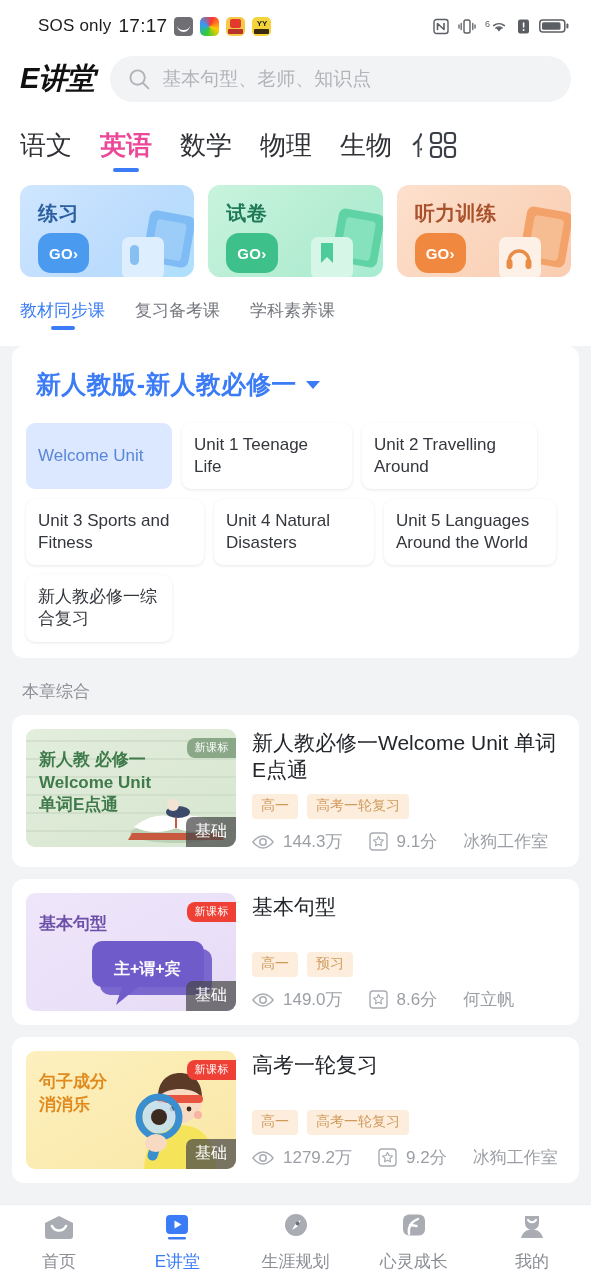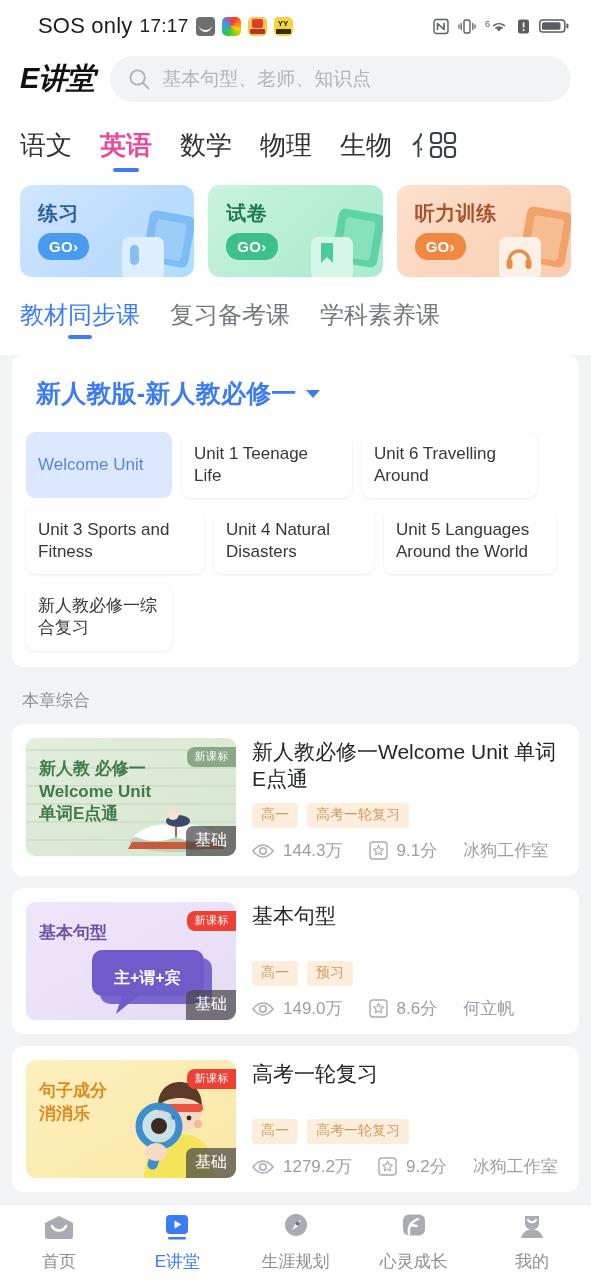--- a/index.html
+++ b/index.html
@@ -11,21 +11,21 @@
   }
   #app { position: relative; width: 591px; height: 1280px; background: #f2f3f5; }
 
   
   .statusbar {
     height: 52px; background: #ffffff;
     display: flex; align-items: center; justify-content: space-between;
     padding: 0 22px 0 38px;
   }
   .sb-left { display: flex; align-items: center; gap: 7px; }
-  .sb-sos { font-size: 22px; color: #1c1c1e; letter-spacing: .2px; }
+  .sb-sos { font-size: 17px; color: #1c1c1e; letter-spacing: .2px; }
   .sb-time { font-size: 19px; color: #1c1c1e; font-weight: 500; letter-spacing: .3px; }
   .sb-appicon { width: 19px; height: 19px; border-radius: 5px; display:block; }
   .ic-mail { background: #6e6e73; position: relative; border-radius: 4px; }
   .ic-mail::after{ content:""; position:absolute; left:3px; top:5px; width:13px; height:8px;
      border-bottom:2.4px solid #fff; border-radius:0 0 8px 8px; }
   .ic-color { background: conic-gradient(from 20deg,#f33,#fc0,#3c3,#39f,#f33); }
   .ic-color::after{content:"";position:absolute;}
   .ic-red { background:#f7c948; position:relative; overflow:hidden;}
   .ic-red::before{content:"";position:absolute;left:4px;top:2px;width:11px;height:9px;background:#e23b2e;border-radius:2px;}
   .ic-red::after{content:"";position:absolute;left:2px;bottom:2px;width:15px;height:5px;background:#b8332a;border-radius:1px;}
@@ -57,38 +57,38 @@
     bottom:-3px; width:26px; height:4px; border-radius:2px; background:#3b7cf6;
   }
   .subj-clip { font-size:26px; color:#3b4048; overflow:hidden; width:16px; padding:4px 0 6px 6px; }
   .grid-icon { margin-left: 6px; padding-top: 6px; }
 
   
   .promos { background:#fff; display:flex; gap:14px; padding: 4px 20px 22px 20px; }
   .promo { flex:1; height:92px; border-radius:12px; position:relative; overflow:hidden; }
   .promo-title { position:absolute; left:18px; top:15px; font-size:20px; font-weight:800; letter-spacing:.5px; }
   .promo-go {
-    position:absolute; left:18px; top:48px; height:27px; min-width:50px; padding:0 11px;
+    position:absolute; left:18px; top:48px; height:40px; min-width:50px; padding:0 11px;
     border-radius:13px; color:#fff; font-size:15px; font-weight:700;
     display:flex; align-items:center; justify-content:center; letter-spacing:.3px;
   }
   .promo-art { position:absolute; right:-4px; bottom:-6px; width:82px; height:80px; }
   .p-blue { background: linear-gradient(135deg,#cfe6ff 0%,#bcdcfd 60%,#ade0fb 100%); }
   .p-blue .promo-title { color:#2b5f9e; }
   .p-blue .promo-go { background:#4a9bf0; }
   .p-green { background: linear-gradient(135deg,#c9f3dd 0%,#b4edd2 60%,#a7ecd2 100%); }
   .p-green .promo-title { color:#1f7a55; }
   .p-green .promo-go { background:#3ec08a; }
   .p-orange { background: linear-gradient(135deg,#fde0cd 0%,#fad4bb 60%,#f9cdb2 100%); }
   .p-orange .promo-title { color:#a8512a; }
   .p-orange .promo-go { background:#f0883f; }
 
   
   .cats { background:#fff; display:flex; gap:30px; padding: 0 20px 18px 20px; }
-  .cat { font-size:24px; color:#74777d; position:relative; padding-bottom:6px; white-space:nowrap; }
+  .cat { font-size:17px; color:#74777d; position:relative; padding-bottom:6px; white-space:nowrap; }
   .cat.active { color:#3b7cf6; }
   .cat.active::after {
     content:""; position:absolute; left:50%; transform:translateX(-50%);
     bottom:-2px; width:24px; height:4px; border-radius:2px; background:#3b7cf6;
   }
 
   
   .panel { background:#fff; border-radius:12px; margin: 0 12px; padding: 18px 14px 16px 14px; }
   .tb-select { display:flex; align-items:center; gap:9px; padding: 4px 8px 22px 10px; }
   .tb-name { font-size:25px; font-weight:700; color:#3b7cf6; letter-spacing:.2px; }
@@ -251,21 +251,21 @@
   </div>
 
   <div class="panel">
     <div class="tb-select">
       <span class="tb-name">新人教版-新人教必修一</span>
       <span class="caret"></span>
     </div>
     <div class="units">
       <div class="unit sel u-w1">Welcome Unit</div>
       <div class="unit u-w2">Unit 1 Teenage Life</div>
-      <div class="unit u-w3">Unit 6 Travelling Around</div>
+      <div class="unit u-w3">Unit 2 Travelling Around</div>
       <div class="unit u-w4">Unit 3 Sports and Fitness</div>
       <div class="unit u-w5">Unit 4 Natural Disasters</div>
       <div class="unit u-w6">Unit 5 Languages Around the World</div>
       <div class="unit u-w1">新人教必修一综合复习</div>
     </div>
   </div>
 
   <div class="sec-title">本章综合</div>
 
   <div class="courses">

